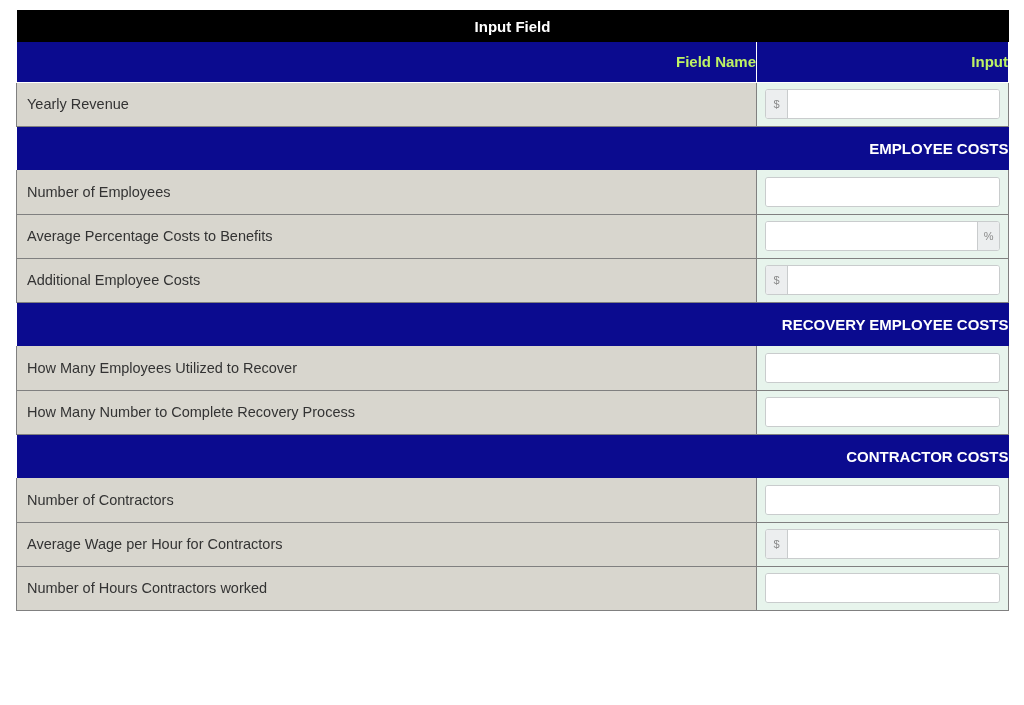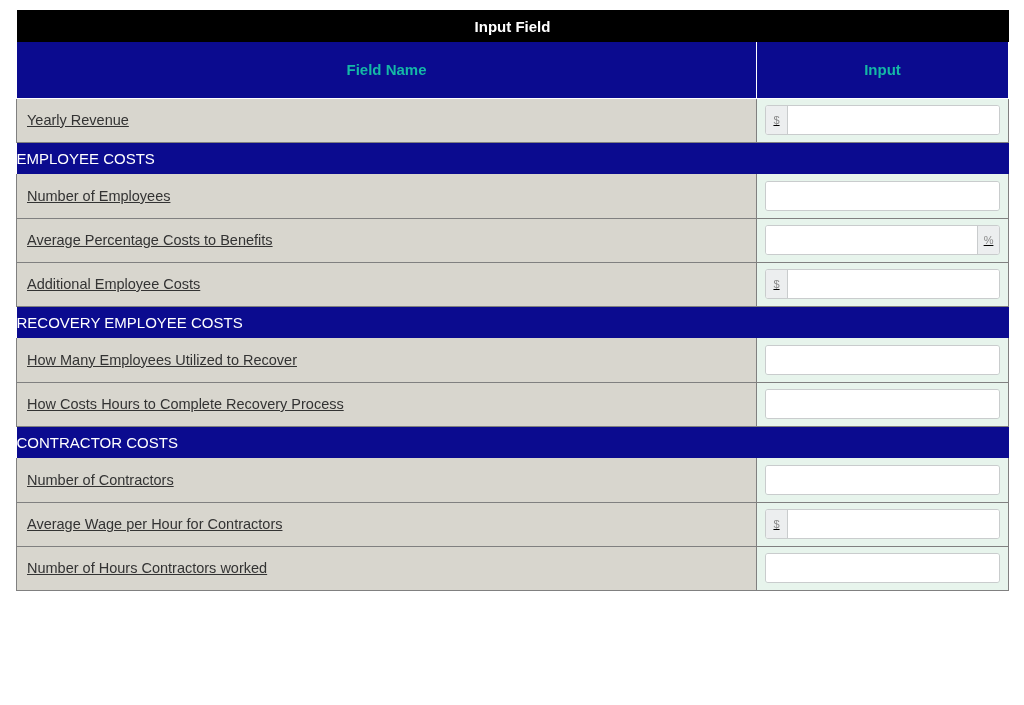--- a/index.html
+++ b/index.html
@@ -27,50 +27,49 @@
       font-weight: 700;
       font-size: 15px;
       text-align: center;
       height: 32px;
       vertical-align: middle;
     }
 
     
     .header-row td {
       background: #0b0b8f;
-      color: #14b8a6;
+      color: #bef264;
       font-weight: 700;
       font-size: 15px;
-      text-align: center;
-      height: 56px;
+      text-align: right;
+      height: 40px;
       vertical-align: middle;
       border: 1px solid #ffffff;
       border-top: none;
     }
     .header-row td.col-name { width: 740px; }
     .header-row td.col-input { width: 252px; }
 
     
     .section-row td {
       background: #0b0b8f;
       color: #ffffff;
-      font-weight: 400;
+      font-weight: 700;
       font-size: 15px;
-      text-align: left;
-      height: 32px;
+      text-align: right;
+      height: 44px;
       vertical-align: middle;
     }
 
     
     .data-row { }
     .data-row td {
       height: 44px;
       vertical-align: middle;
       border-bottom: 1px solid #808080;
-      text-decoration: underline;
     }
     .data-row:first-of-type td { }
     .label-cell {
       background: #d8d6ce;
       color: #333333;
       font-size: 14.5px;
       padding-left: 10px;
       border-right: 1px solid #808080;
       border-left: 1px solid #808080;
     }
@@ -174,21 +173,21 @@
         </tr>
         <tr class="data-row">
           <td class="label-cell">How Many Employees Utilized to Recover</td>
           <td class="input-cell">
             <div class="input-group">
               <input type="text" class="text-input" style="">
             </div>
           </td>
         </tr>
         <tr class="data-row">
-          <td class="label-cell">How Costs Hours to Complete Recovery Process</td>
+          <td class="label-cell">How Many Number to Complete Recovery Process</td>
           <td class="input-cell">
             <div class="input-group">
               <input type="text" class="text-input" style="">
             </div>
           </td>
         </tr>
         <tr class="section-row">
           <td colspan="2">CONTRACTOR COSTS</td>
         </tr>
         <tr class="data-row">

